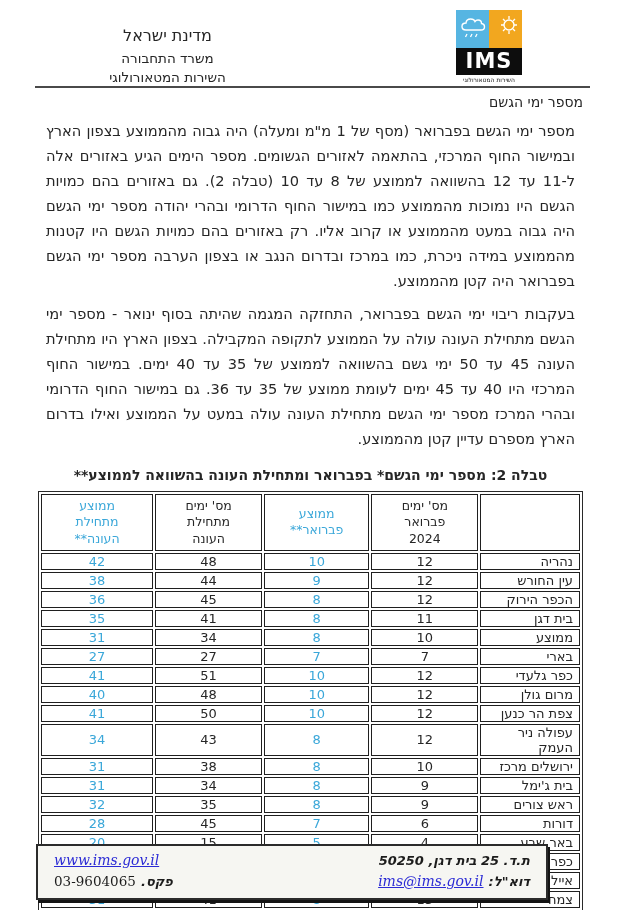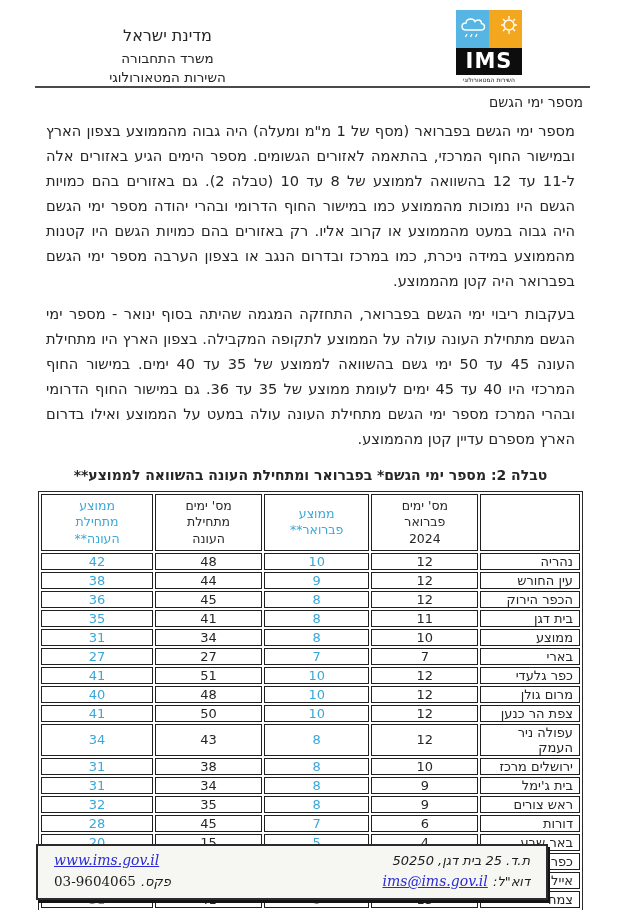--- a/index.html
+++ b/index.html
@@ -38,21 +38,21 @@
   th.c-season-avg,td.c-season-avg{width:92px;}
   td.num{text-align:center;}
   .blue{color:#3aa7d9;}
   
   .footer-box{
     position:absolute;left:36px;bottom:10px;width:476px;border:2px solid #2b2b2b;
     box-shadow:2px 3px 0 0 #141414;background:#f6f6f2;padding:6px 16px 8px;direction:rtl;
   }
   .footer-row{display:flex;justify-content:space-between;align-items:baseline;}
   .footer-row + .footer-row{margin-top:3px;}
-  .hand{font-style:italic;font-weight:normal;font-size:13px;color:#1c1c1c;}
+  .hand{font-style:italic;font-weight:bold;font-size:13px;color:#1c1c1c;}
   .latin-link{font-family:"DejaVu Serif",serif;font-style:italic;font-size:14px;color:#2b2bd5;text-decoration:underline;cursor:pointer;}
   .fax-num{font-family:"DejaVu Serif",serif;font-size:13.5px;color:#1c1c1c;direction:ltr;unicode-bidi:embed;}
 </style>
 </head>
 <body>
 
 <div class="page">
 
   <div class="gov-block">
     <div class="gov-line1">מדינת ישראל</div>

